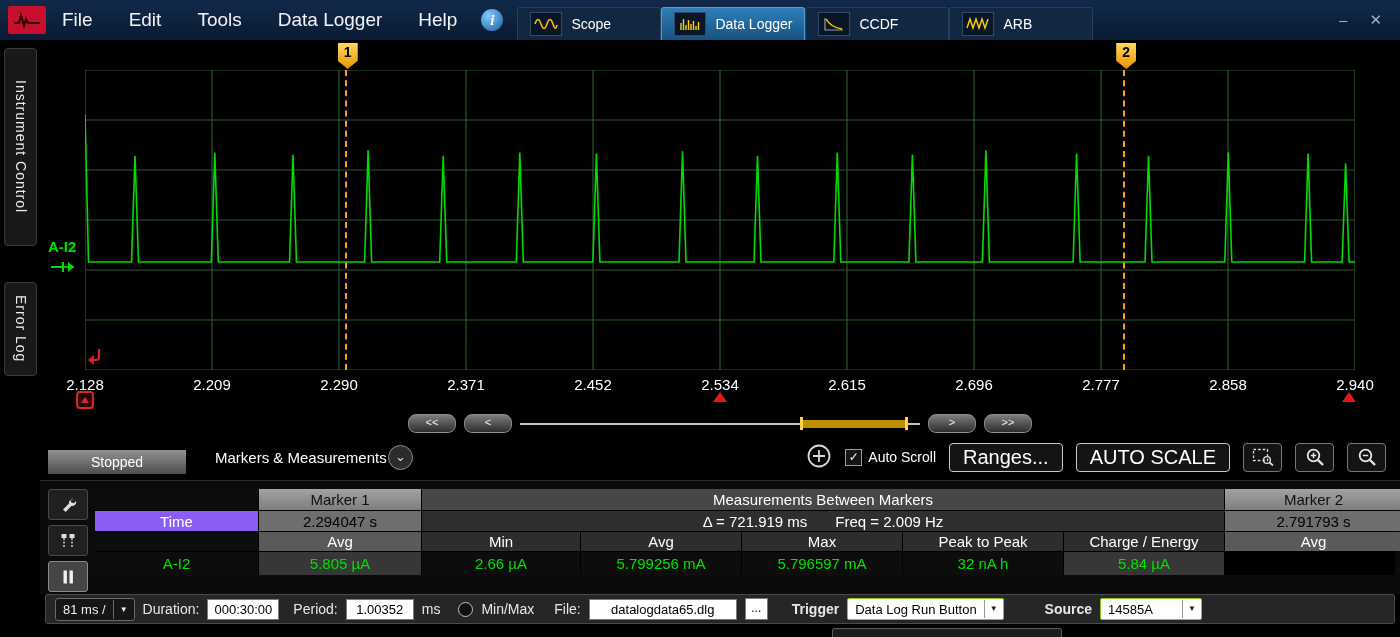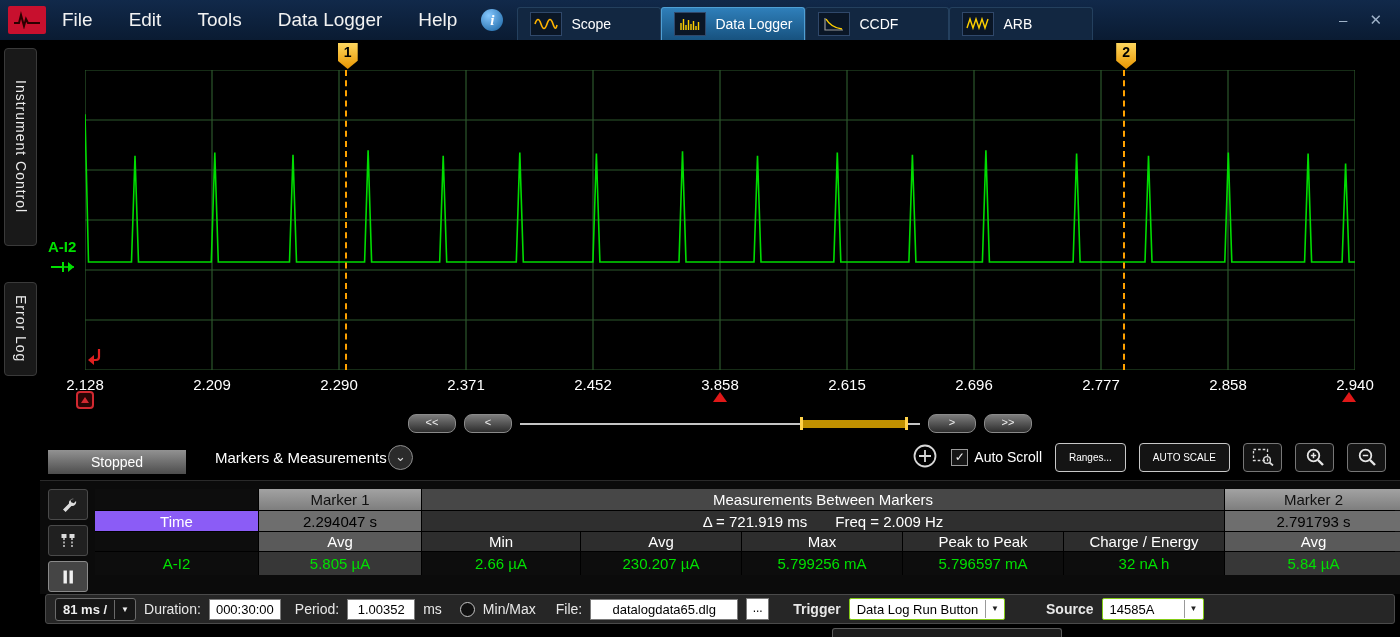--- a/index.html
+++ b/index.html
@@ -69,21 +69,21 @@
            background:linear-gradient(#929292,#4d4d4d);text-align:center;line-height:24px;font-size:14px;}
   .panel-sel{position:absolute;left:175px;top:13px;font-size:15px;}
   .panel-dd{position:absolute;left:348px;top:9px;width:23px;height:23px;border-radius:50%;
             border:1px solid #8d8d8d;background:#2b2b2b;color:#ddd;text-align:center;
             line-height:21px;font-size:13px;cursor:default;}
   .right-cluster{position:absolute;right:14px;top:6px;display:flex;align-items:center;gap:13px;height:30px;}
   .chk{width:15px;height:15px;border:1px solid #9a9a9a;background:#151515;display:inline-flex;
        align-items:center;justify-content:center;font-size:12px;line-height:13px;color:#f0f0f0;flex:none;}
   .chklabel{font-size:14px;}
   .txtbtn{height:27px;border:1px solid #c8c8c8;border-radius:4px;background:#141414;color:#fff;
-          font-size:10px;padding:0 13px;display:flex;align-items:center;cursor:default;}
+          font-size:20px;padding:0 13px;display:flex;align-items:center;cursor:default;}
   .iconbtn{width:37px;height:27px;border:1px solid #777;border-radius:4px;background:#141414;
            display:flex;align-items:center;justify-content:center;cursor:default;}
   .chkwrap{display:flex;align-items:center;gap:6px;}
 
   
   .meas{position:absolute;left:40px;top:480px;width:1360px;height:113px;background:#0b0b0b;border-top:1px solid #2a2a2a;}
   .tool-col{position:absolute;left:8px;top:8px;display:flex;flex-direction:column;gap:5px;}
   .tbtn{width:38px;height:29px;background:#202020;border:1px solid #4a4a4a;border-radius:3px;
         display:flex;align-items:center;justify-content:center;cursor:default;}
   .tbtn.active{background:#454545;border-color:#8a8a8a;}
@@ -103,21 +103,21 @@
   .green{color:#00e000;}
 
   
   .bottombar{position:absolute;left:45px;top:594px;width:1350px;height:30px;background:#262626;
              border:1px solid #4a4a4a;border-radius:3px;display:flex;align-items:center;
              padding:0 9px;gap:8px;box-sizing:border-box;font-size:14px;}
   .inp{background:#fff;color:#000;border:1px solid #7a7a7a;height:19px;font-size:13px;
        text-align:center;font-family:"Liberation Sans",sans-serif;padding:0 2px;}
   .combo-dark{display:flex;align-items:center;height:21px;background:#161616;border:1px solid #6a6a6a;
               border-radius:3px;color:#eee;font-size:13px;cursor:default;}
-  .combo-dark .cval{padding:0 7px;font-weight:bold;}
+  .combo-dark .cval{padding:0 7px;}
   .combo-dark .arrow{border-left:1px solid #6a6a6a;padding:0 6px;font-size:8px;line-height:19px;}
   .combo-white{display:flex;align-items:center;height:20px;background:#fff;color:#000;
                border:1px solid #84cc16;border-radius:2px;font-size:13px;cursor:default;}
   .combo-white .cval{padding:0 7px;}
   .combo-white .arrow{border-left:1px solid #999;padding:0 5px;font-size:8px;color:#222;line-height:18px;}
   .rndchk{width:13px;height:13px;border-radius:50%;border:1px solid #c4c4c4;background:#101010;flex:none;}
   .browse{width:21px;height:20px;background:#fff;color:#000;border:1px solid #7a7a7a;
           text-align:center;line-height:18px;font-size:12px;cursor:default;}
   .blabel{color:#e8e8e8;}
   .bold{font-weight:bold;}
@@ -241,21 +241,21 @@
 
     <div class="reset-icon">
         <i></i>
       </div>
     <div id="xaxis">
         <span class="xtick" style="left: 45px;">2.128</span>
         <span class="xtick" style="left: 172px;">2.209</span>
         <span class="xtick" style="left: 299px;">2.290</span>
         <span class="xtick" style="left: 426px;">2.371</span>
         <span class="xtick" style="left: 553px;">2.452</span>
-        <span class="xtick" style="left: 680px;">3.858</span>
+        <span class="xtick" style="left: 680px;">2.534</span>
         <span class="xtick" style="left: 807px;">2.615</span>
         <span class="xtick" style="left: 934px;">2.696</span>
         <span class="xtick" style="left: 1061px;">2.777</span>
         <span class="xtick" style="left: 1188px;">2.858</span>
         <span class="xtick" style="left: 1315px;">2.940</span>
       </div>
   <div class="event-tri" style="left: 680px;"></div>
       <div class="event-tri" style="left: 1308.74px;"></div>
     </div>
 
@@ -356,21 +356,20 @@
       <div class="mid3">Min</div>
       <div class="mid3">Avg</div>
       <div class="mid3">Max</div>
       <div class="mid3">Peak to Peak</div>
       <div class="mid3">Charge / Energy</div>
       <div class="gray3">Avg</div>
 
       <div class="dark green">A-I2</div>
       <div class="gray4">5.805 µA</div>
       <div class="dark green">2.66 µA</div>
-      <div class="dark green">230.207 µA</div>
       <div class="dark green">5.799256 mA</div>
       <div class="dark green">5.796597 mA</div>
       <div class="dark green">32 nA h</div>
       <div class="gray4">5.84 µA</div>
     </div>
   </div>
 
   <div class="bottombar">
     <div class="combo-dark">
       <span class="cval">81 ms /</span>

